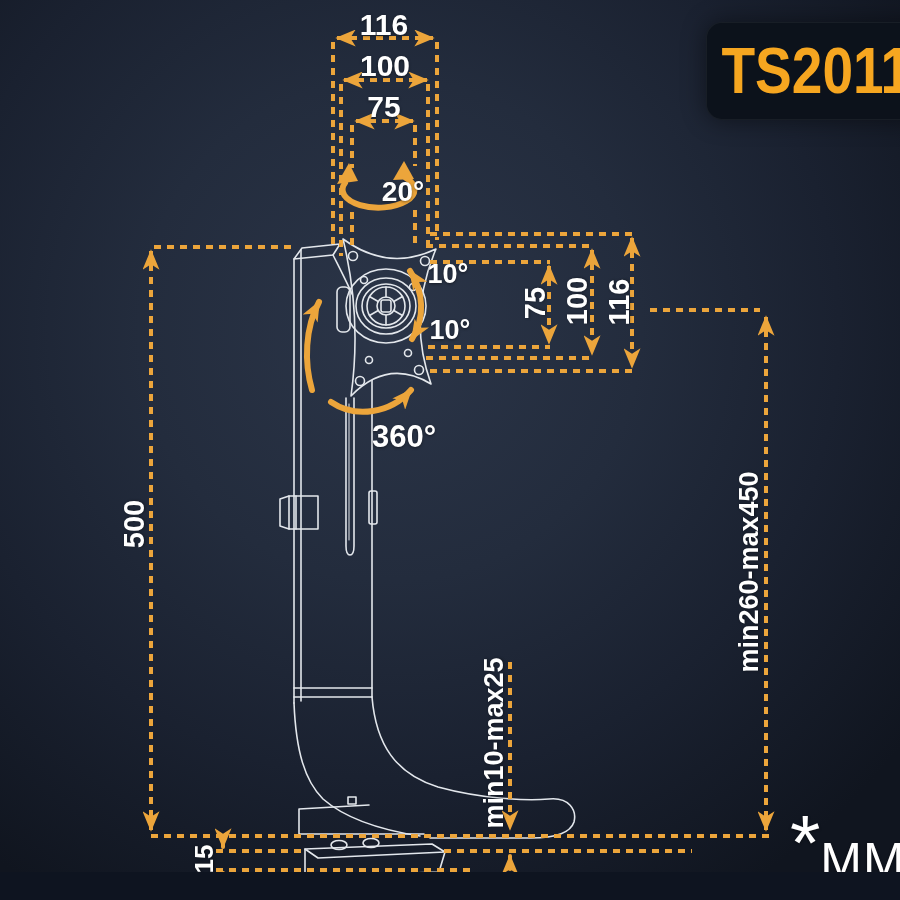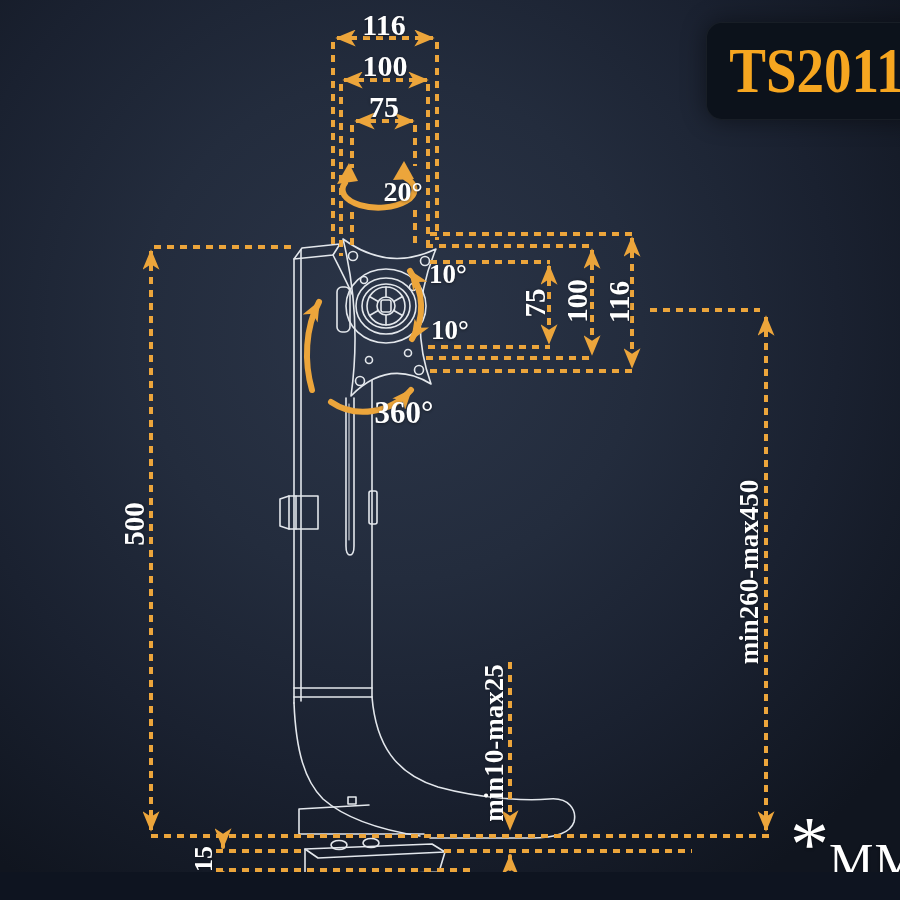--- a/index.html
+++ b/index.html
@@ -1,18 +1,18 @@
 <!DOCTYPE html>
 <html><head>
 <meta charset="utf-8">
 <style>
   html,body{margin:0;padding:0;background:#0e1420;}
   .stage{
     position:relative;width:900px;height:872px;overflow:hidden;
-    font-family:Liberation Serif, serif;
+    font-family:Liberation Sans, sans-serif;
   }
   .stage svg{position:absolute;left:0;top:0;}
   .label{
     position:absolute;color:#ffffff;font-weight:700;white-space:nowrap;
     transform:translate(-50%,-50%);text-shadow:0 1px 3px rgba(0,0,0,.45);
     line-height:1;
   }
   .vlabel{
     position:absolute;color:#ffffff;font-weight:700;white-space:nowrap;
     transform:translate(-50%,-50%) rotate(-90deg);
@@ -181,21 +181,21 @@
     <polygon points="404,161 393,180 414,179"></polygon>
   </g>
 </svg>
 
   <div class="label fs30" style="left:384px;top:25px">116</div>
   <div class="label fs30" style="left:385px;top:66px">100</div>
   <div class="label fs30" style="left:384px;top:107px">75</div>
   <div class="label fs28" style="left:380px;top:192px">20°</div>
   <div class="label fs27" style="left:448px;top:274px">10°</div>
   <div class="label fs27" style="left:450px;top:330px">10°</div>
-  <div class="label fs31" style="left:404px;top:412px">360°</div>
+  <div class="label fs31" style="left:404px;top:436px">360°</div>
 
   <div class="vlabel fs29" style="left:535px;top:303px">75</div>
   <div class="vlabel fs29" style="left:577px;top:301px">100</div>
   <div class="vlabel fs29" style="left:619px;top:302px">116</div>
 
   <div class="vlabel fs29" style="left:134px;top:524px">500</div>
   <div class="vlabel fs27" style="left:749px;top:572px">min260-max450</div>
   <div class="vlabel fs27" style="left:494px;top:743px">min10-max25</div>
   <div class="vlabel fs26" style="left:204px;top:859px">15</div>
 

